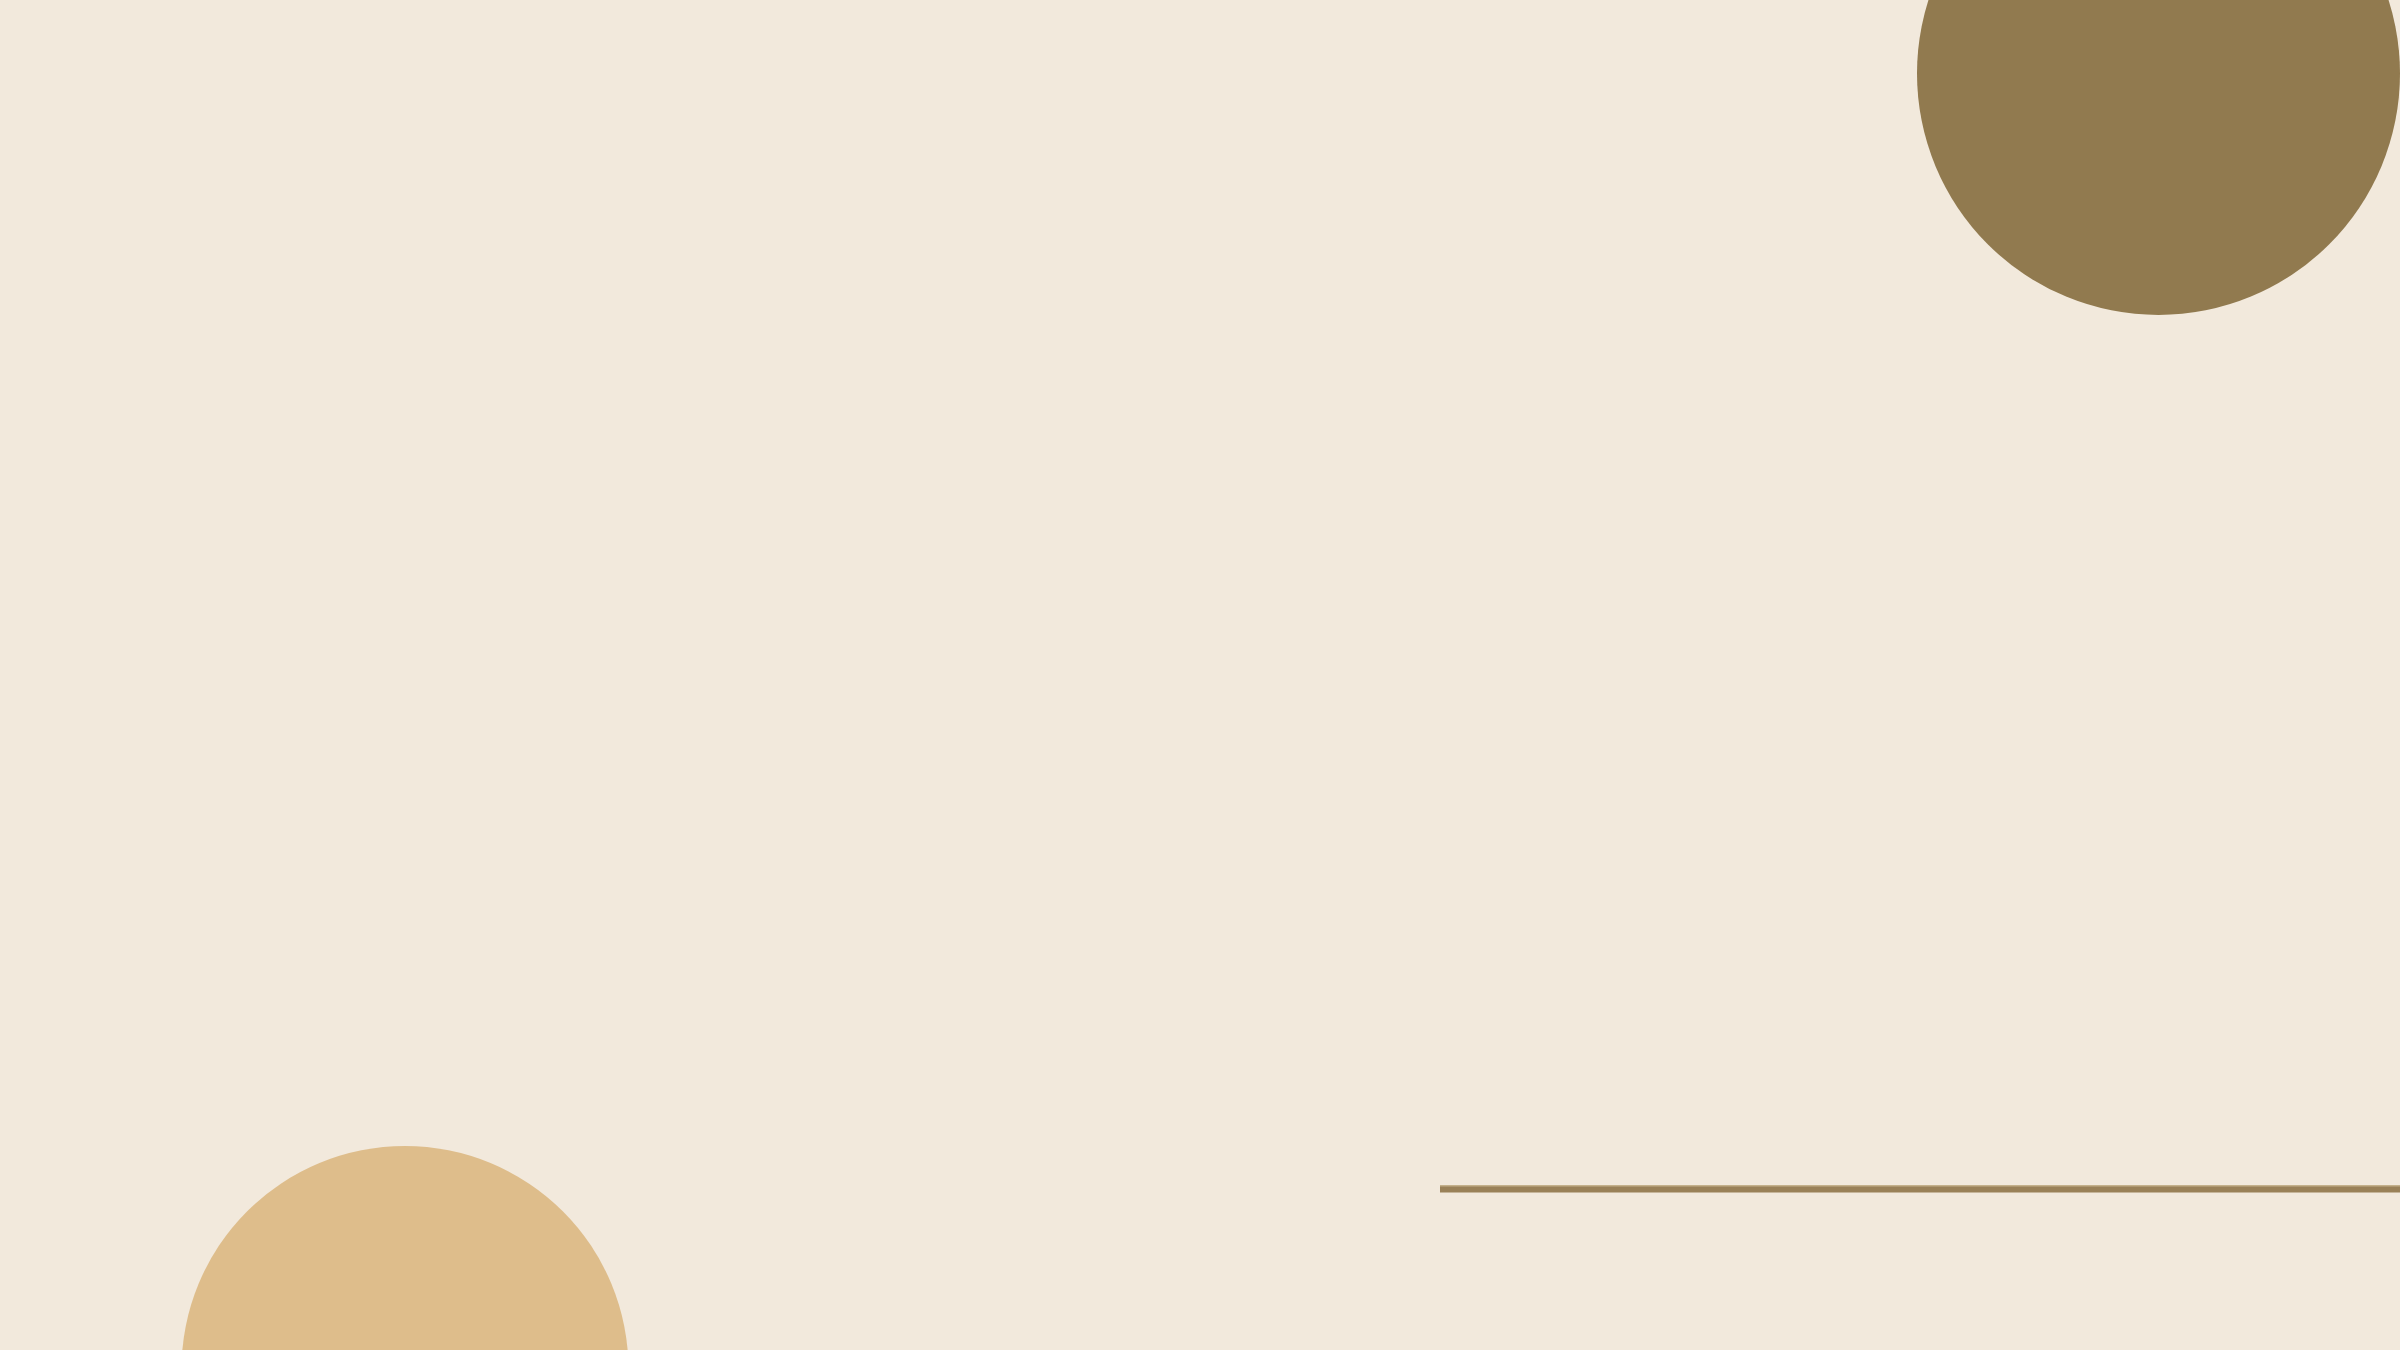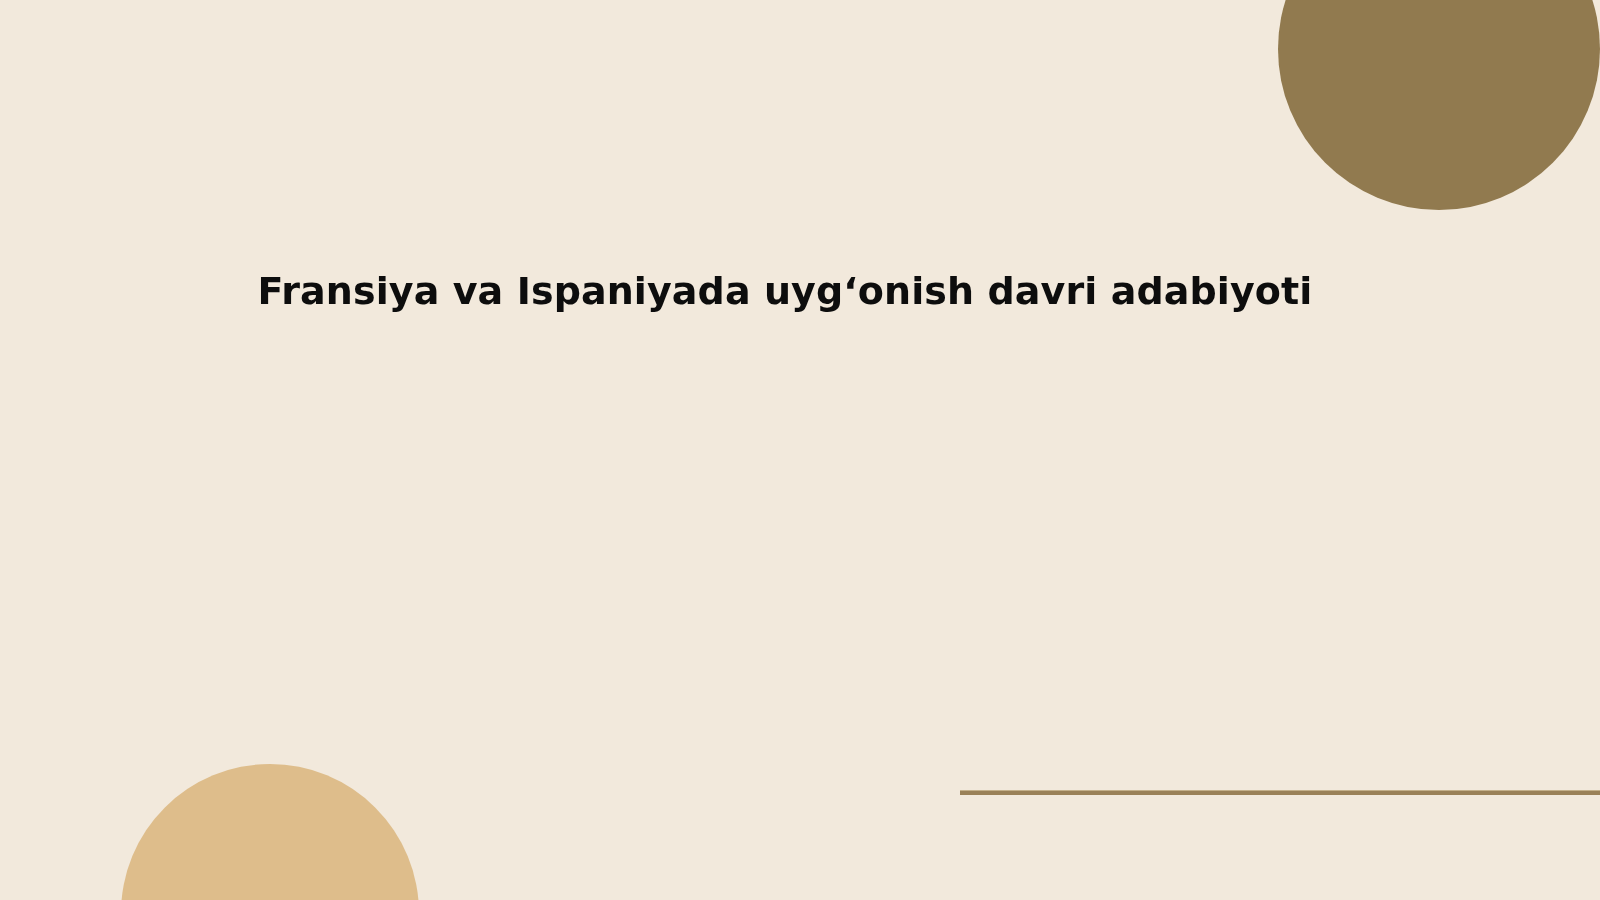--- a/index.html
+++ b/index.html
@@ -80,17 +80,14 @@
 <body>
 
 <div id="slide">
 
   <div class="deco-circle" id="circle-top-right"></div>
 
   <div class="deco-circle" id="circle-bottom-left"></div>
 
   <div id="accent-rule"></div>
 
-  <div id="title-block">
-    <h1 id="slide-title">Fransiya va Ispaniyada uyg‘onish davri adabiyoti</h1>
-  </div>
 
 </div>
 
 </body></html>

